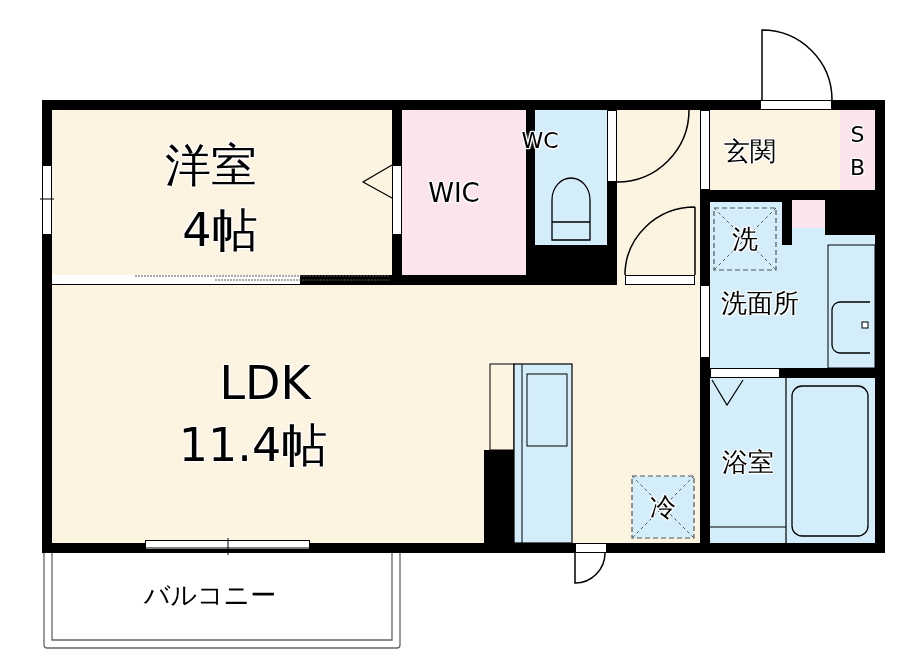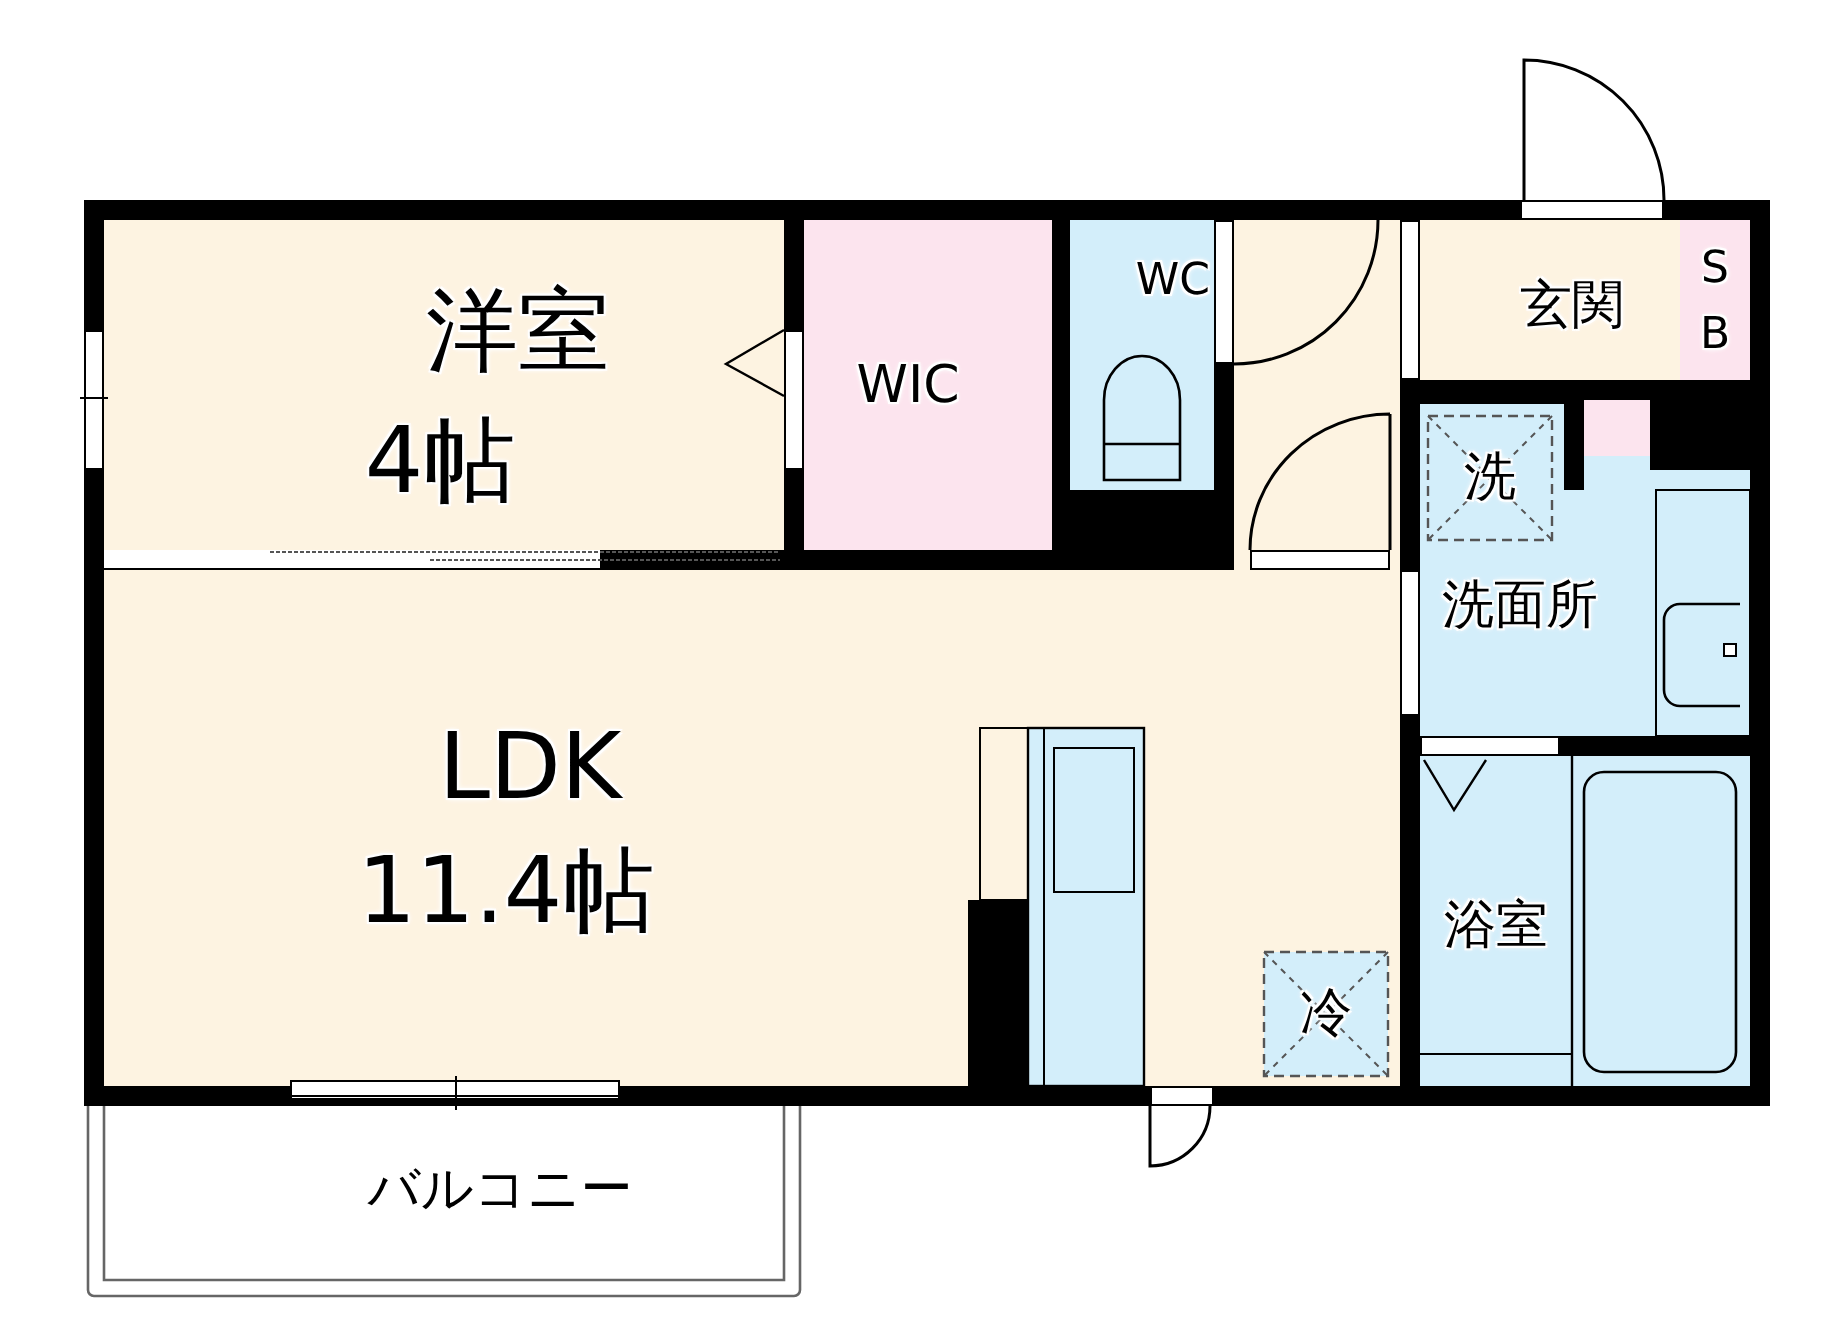--- a/index.html
+++ b/index.html
@@ -97,26 +97,26 @@
   <line x1="694" y1="476" x2="632" y2="538" stroke="#555" stroke-dasharray="3,3"></line>
 
   <line x1="40" y1="199" x2="54" y2="199" stroke="#000"></line>
   <line x1="228" y1="538" x2="228" y2="555" stroke="#000"></line>
   <line x1="145" y1="548" x2="310" y2="548" stroke="#000"></line>
 
   <path d="M44 553 V645 A3 3 0 0 0 47 648 H397 A3 3 0 0 0 400 645 V553" fill="none" stroke="#666" stroke-width="1.3"></path>
   <path d="M52 553 V640 H392 V553" fill="none" stroke="#666" stroke-width="1.3"></path>
 </svg>
 
-<div class="label big" style="left:145px;top:140px;width:160px;text-align:right;">洋室</div>
+<div class="label big" style="left:131px;top:140px;width:160px;">洋室</div>
 <div class="label big" style="left:140px;top:205px;width:160px;text-align:center;">4帖</div>
 <div class="label big" style="left:160px;top:358px;width:210px;">LDK</div>
 <div class="label big" style="left:148px;top:420px;width:210px;">11.4帖</div>
 <div class="label mid" style="left:402px;top:178px;width:104px;">WIC</div>
-<div class="label sm" style="left:533px;top:128px;width:72px;text-align:right;">WC</div>
-<div class="label mid" style="left:736px;top:138px;width:100px;">玄関</div>
+<div class="label sm" style="left:504px;top:128px;width:72px;">WC</div>
+<div class="label mid" style="left:700px;top:138px;width:100px;font-family:Liberation Mono, monospace;">玄関</div>
 <div class="label sm" style="left:840px;top:122px;width:35px;">S</div>
 <div class="label sm" style="left:840px;top:155px;width:35px;">B</div>
 <div class="label mid" style="left:714px;top:224px;width:62px;">洗</div>
 <div class="label mid" style="left:710px;top:288px;width:100px;">洗面所</div>
 <div class="label mid" style="left:710px;top:448px;width:76px;font-family:Liberation Serif, serif;">浴室</div>
 <div class="label mid" style="left:632px;top:492px;width:62px;">冷</div>
-<div class="label mid" style="left:52px;top:580px;width:340px;padding-left:28px;">バルコニー</div>
+<div class="label mid" style="left:40px;top:580px;width:340px;">バルコニー</div>
 
 </body></html>

